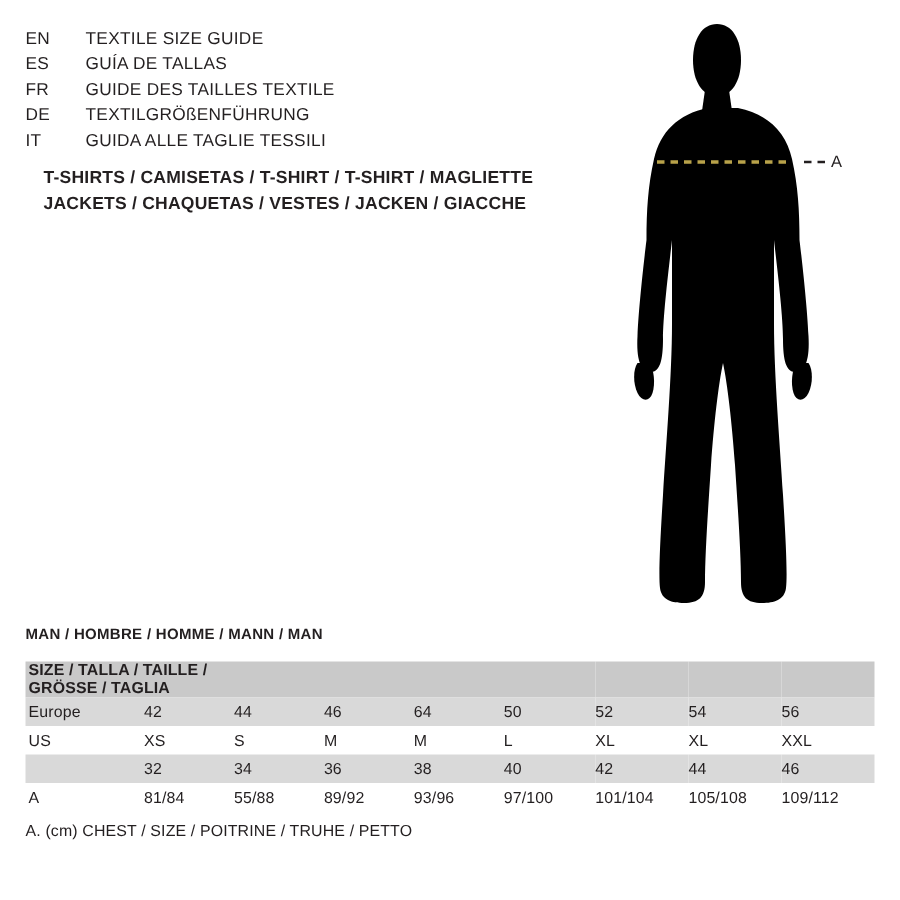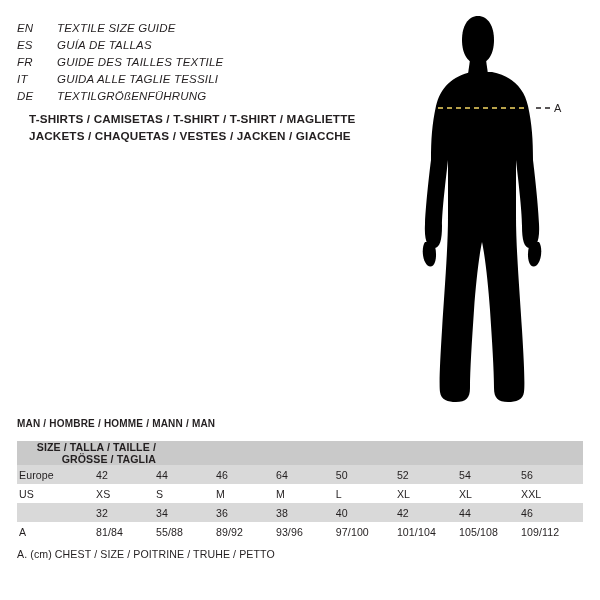--- a/index.html
+++ b/index.html
@@ -23,23 +23,22 @@
 
   
   .lang-block {
     position: absolute;
     left: 17px;
     top: 17px;
     width: 380px;
   }
   .lang-row {
     display: flex;
-    align-items: flex-end;
+    align-items: center;
     height: 17px;
-    font-style: italic;
   }
   .lang-code {
     width: 40px;
     flex: 0 0 40px;
     font-size: 11.5px;
     letter-spacing: 0.2px;
   }
   .lang-text {
     font-size: 11.5px;
     letter-spacing: 0.2px;
@@ -98,21 +97,21 @@
     border-collapse: collapse;
     font-size: 10.6px;
     letter-spacing: 0.1px;
   }
   table.size-table td {
     padding: 0;
     height: 19px;
     vertical-align: middle;
     color: #231f20;
   }
-  .row-head td { background: #c9c9c9; font-weight: bold; text-align: right; }
+  .row-head td { background: #c9c9c9; font-weight: bold; }
   .row-shade td { background: #d9d9d9; }
   .row-plain td { background: #ffffff; }
   .col-label { width: 86px; padding-left: 2px !important; }
   .col-val  { width: 67px; }
   .cell-center { text-align: left; }
 
   .footnote {
     position: absolute;
     left: 17px;
     top: 548px;
@@ -133,26 +132,26 @@
     </div>
     <div class="lang-row">
       <span class="lang-code">ES</span>
       <span class="lang-text">GUÍA DE TALLAS</span>
     </div>
     <div class="lang-row">
       <span class="lang-code">FR</span>
       <span class="lang-text">GUIDE DES TAILLES TEXTILE</span>
     </div>
     <div class="lang-row">
+      <span class="lang-code">DE</span>
+      <span class="lang-text">TEXTILGRÖßENFÜHRUNG</span>
+    </div>
+    <div class="lang-row">
       <span class="lang-code">IT</span>
       <span class="lang-text">GUIDA ALLE TAGLIE TESSILI</span>
-    </div>
-    <div class="lang-row">
-      <span class="lang-code">DE</span>
-      <span class="lang-text">TEXTILGRÖßENFÜHRUNG</span>
     </div>
   </div>
 
   <div class="garment-lines">
     <div class="garment-line">T-SHIRTS / CAMISETAS / T-SHIRT / T-SHIRT / MAGLIETTE</div>
     <div class="garment-line">JACKETS / CHAQUETAS / VESTES / JACKEN / GIACCHE</div>
   </div>
 
   <div class="figure-wrap">
     <svg class="figure-svg" width="200" height="400" viewBox="0 0 200 400" xmlns="http://www.w3.org/2000/svg">

